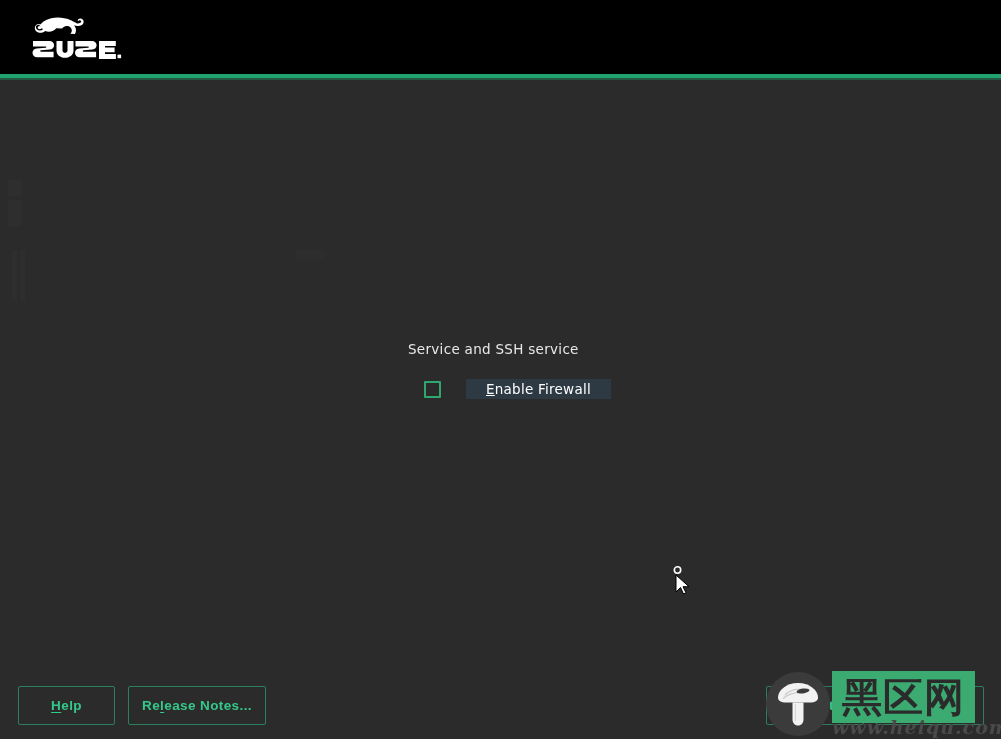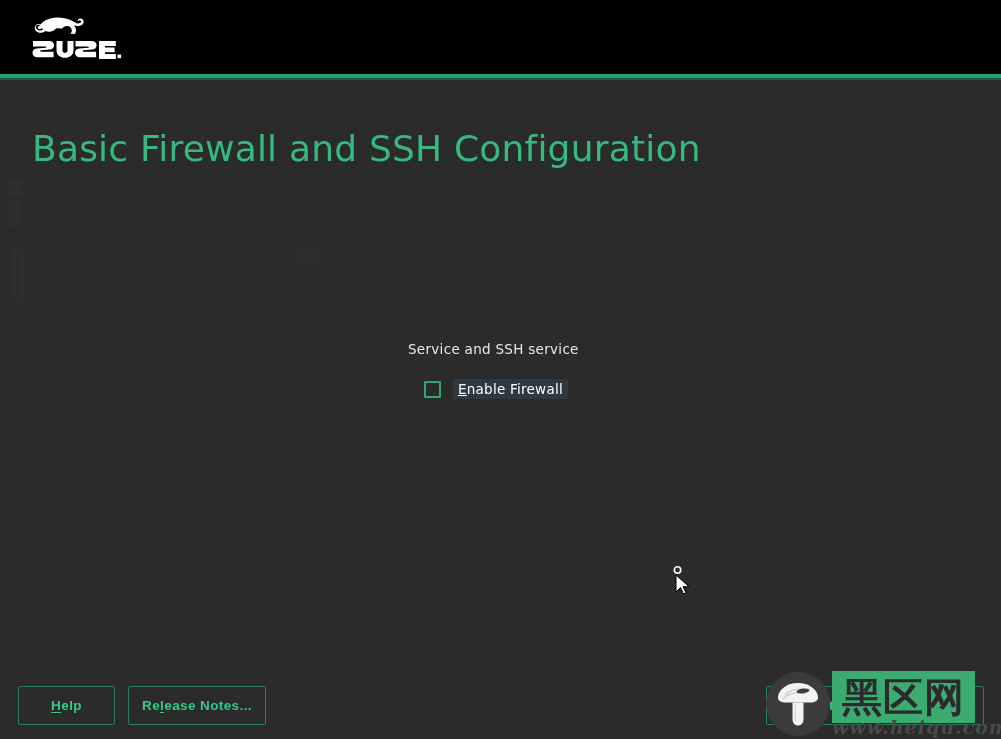--- a/index.html
+++ b/index.html
@@ -119,26 +119,26 @@
     width: 5px;
     height: 10px;
     border: solid #3ec584;
     border-width: 0 3px 3px 0;
     transform: rotate(42deg);
   }
   .cb-box.disabled {
     border-color: #5e6260;
   }
   .cb-label {
-    margin-left: 12px;
+    margin-left: 25px;
     font-size: 13.5px;
     color: #ffffff;
     letter-spacing: .25px;
     white-space: nowrap;
-    padding: 2px 5px;
+    padding: 2px 20px;
   }
   .cb-label u { text-decoration: underline; text-underline-offset: 1px; }
   .cb-row.focused .cb-label {
     background: #2d3a44;
   }
   .cb-row.disabled .cb-label {
     color: #7a7e7c;
   }
 
   
@@ -242,21 +242,20 @@
           <path d="M59.5 33.0 h16.5 c2.6 0 4.6 1.9 4.6 4.3 0 2.3-1.7 4.0-4.0 4.2 l-9.2 0.8 c-0.4 0.0-0.7 0.3-0.7 0.7 0 0.4 0.3 0.7 0.8 0.7 h12.6 v5.6 h-16.4 c-2.7 0-4.7-2.0-4.7-4.5 0-2.3 1.7-4.1 4.1-4.3 l9.1-0.7 c0.4 0.0 0.7-0.3 0.7-0.7 0-0.4-0.3-0.7-0.8-0.7 h-12.6 z"></path>
           <path d="M83.0 33.0 h16.8 v5.0 h-10.8 v1.6 h9.6 v4.6 h-9.6 v1.8 h10.9 v5.0 h-16.9 z"></path>
           <rect x="101.5" y="46.6" width="3.6" height="3.6"></rect>
         </g>
       </svg>
     </div>
   </div>
   <div class="header-rule"></div>
   <div class="header-rule-shadow"></div>
 
-  <h1 class="page-title">Basic Firewall and SSH Configuration</h1>
 
   <div class="ghost g1"></div>
   <div class="ghost g2"></div>
   <div class="ghost g3"></div>
   <div class="ghost g4"></div>
   <div class="ghost g5"></div>
 
   <div class="content-group">
     <div class="group-label">Service and SSH service</div>
 

